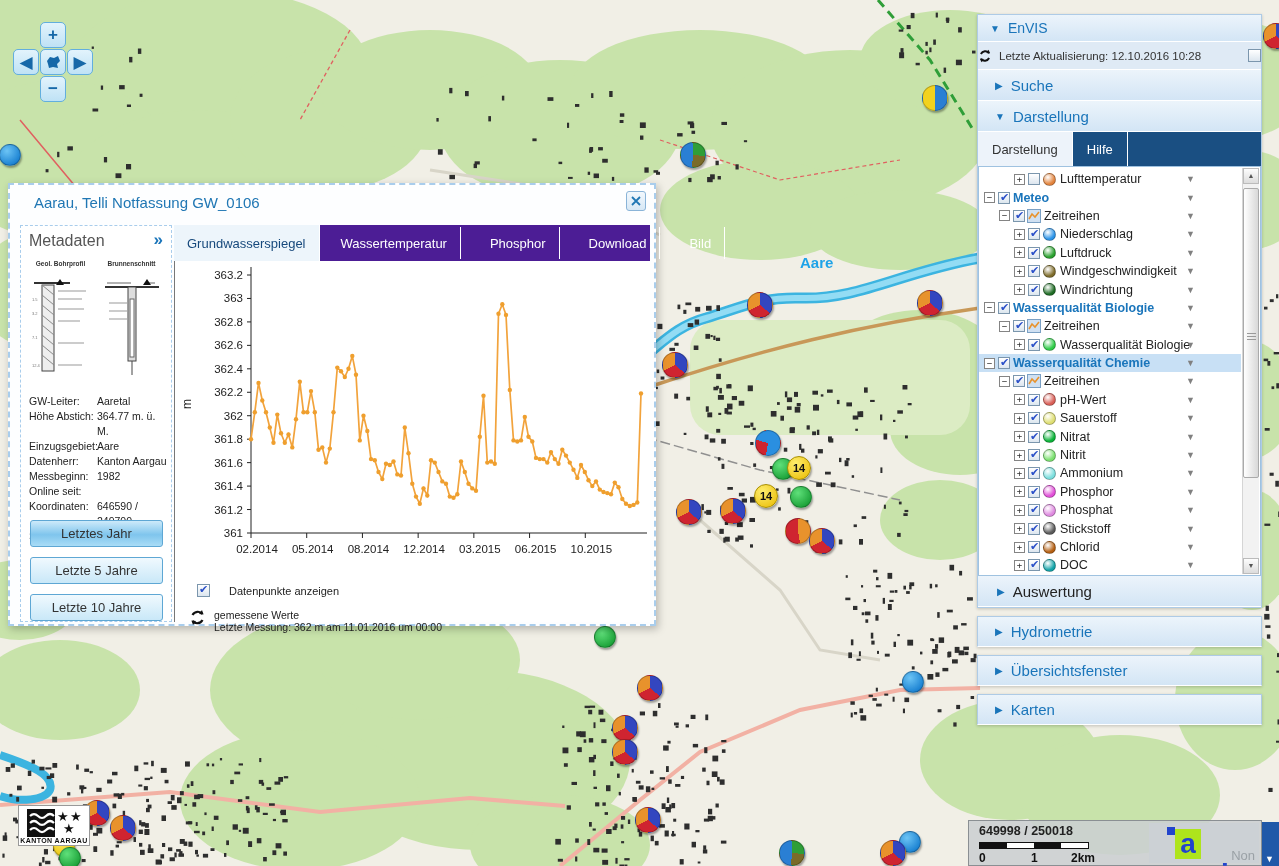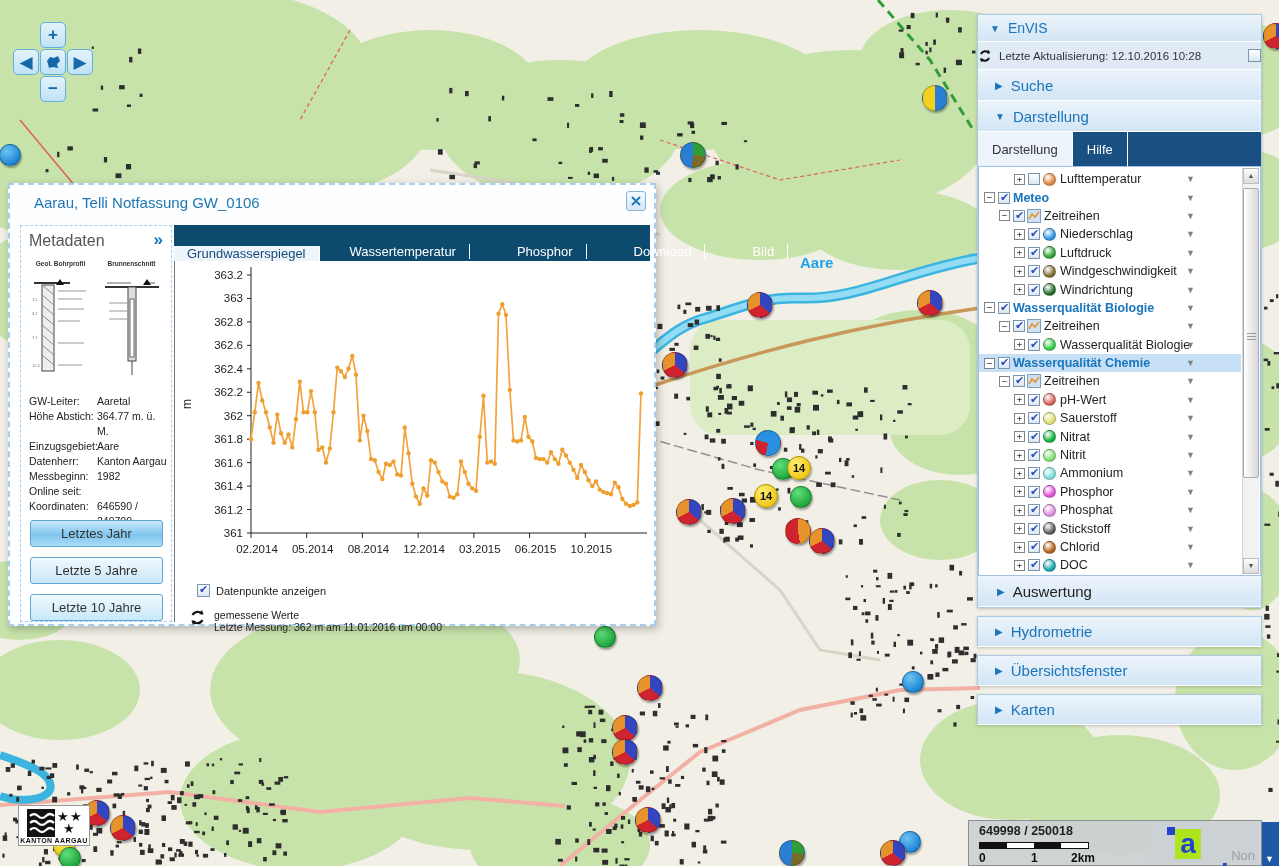--- a/index.html
+++ b/index.html
@@ -29,26 +29,26 @@
   .meta-chevrons { position:absolute; right:8px; top:4px; font-size:17px; font-weight:bold; color:#1a75ba; cursor:pointer; }
   .diagrams { position:absolute; left:4px; top:34px; width:142px; height:128px; display:flex; justify-content:space-around; }
   .diagrams figcaption { font-size:6.5px; font-weight:bold; color:#333; text-align:center; margin-bottom:2px; }
   .meta-fields { position:absolute; left:8px; top:168px; width:138px; font-size:10.5px; color:#222; }
   .meta-fields .frow { display:flex; line-height:15px; }
   .meta-fields .flab { width:68px; flex:none; }
   .meta-btn { position:absolute; left:9px; width:133px; height:27px; border:1px solid #5ea7d4; border-radius:3px;
               font-size:13px; color:#333; background:linear-gradient(#f0f9fe,#c9e8f8); cursor:pointer;
               font-family:"Liberation Sans","DejaVu Sans",sans-serif; }
   .meta-btn.sel { background:linear-gradient(#cdeafa 0%,#7fc5ed 55%,#a9dcf6 100%); }
-  .tabstrip { position:absolute; left:164px; top:40px; width:476px; height:36px; background:#0c4a6e; display:flex;align-items:flex-end; }
+  .tabstrip { position:absolute; left:164px; top:40px; width:476px; height:36px; background:#4c1d95; display:flex; }
   .ptab { padding:0 13px; display:flex; align-items:center; font-size:13px; color:#fff; border-right:1px solid #fff;
-          margin:2px 17px; cursor:pointer; }
+          margin:2px 8px; cursor:pointer; }
   .ptab.active { background:#edf5fb; color:#17497c; margin:0; border-right:1px solid #fff; }
   .chart-panel { position:absolute; left:164px; top:76px; width:476px; height:361px; background:#fff; border-left:1px solid #777; }
-  .dp-row { position:absolute; left:22px; top:323px; display:flex; align-items:center; gap:6px; font-size:11px; color:#222; }
+  .dp-row { position:absolute; left:22px; top:323px; display:flex; align-items:center; gap:19px; font-size:11px; color:#222; }
   .legend-row { position:absolute; left:14px; top:348px; display:flex; gap:8px; font-size:10.5px; color:#222; }
   .cb { width:13px; height:13px; border:1px solid #7b96ad; background:linear-gradient(#ffffff,#dce6ef); position:relative; display:inline-block; }
   .cb.checked:after { content:"✔"; position:absolute; left:1px; top:-2px; font-size:11px; color:#2b50c8; }
 
   
   #sidebar { position:absolute; left:977px; top:14px; width:285px; }
   .sb-panel { background:#fff; border:1px solid #aecbe6; box-shadow:0 1px 3px rgba(0,0,0,.2); }
   .sb-row { display:flex; align-items:center; background:linear-gradient(#ecf4fb,#d3e5f5); border-bottom:1px solid #fff; }
   .arrow { color:#1a75ba; font-size:10px; margin-right:8px; }
   .sb-title { height:27px; padding-left:12px; font-size:14px; color:#1a75ba; }

